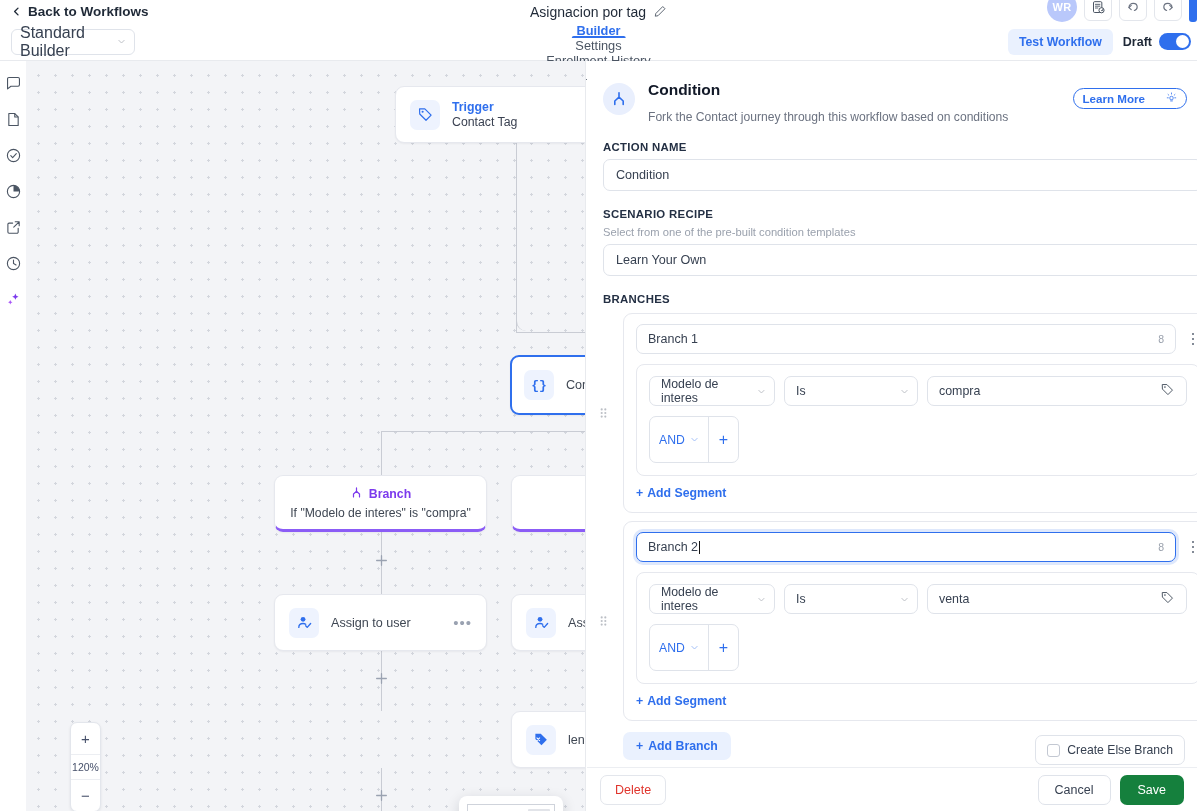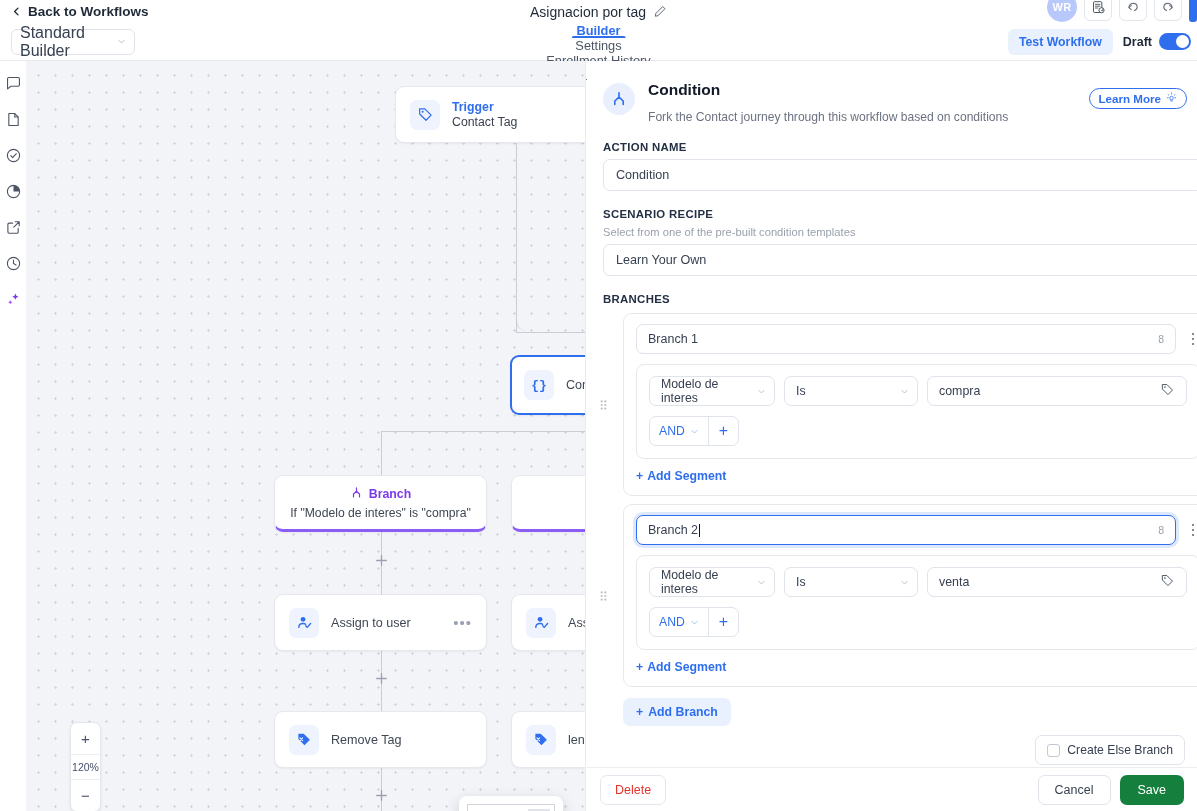--- a/index.html
+++ b/index.html
@@ -197,21 +197,21 @@
   .p-icon {
     width:32px;height:32px;border-radius:50%;background:#e9effd;
     display:flex;align-items:center;justify-content:center;flex:none; margin-top:2px;
   }
   .p-title { font-size:15.5px; font-weight:700; color:#111827; }
   .p-desc { font-size:12.1px; color:#6b7280; margin-top:11px; }
   .learn-more {
     position:absolute; right: 10px; top: 27px;
     border:1px solid #2f6fed; color:#2f6fed; background:#fff;
     border-radius: 13px; font-size:11.6px; font-weight:600;
-    padding: 3px 9px; display:flex; align-items:center; gap:5px; cursor:pointer;
+    padding: 3px 9px; display:flex; align-items:center; gap:21px; cursor:pointer;
     white-space:nowrap;
   }
   .sec-label {
     font-size:11.4px; font-weight:700; color:#243044; letter-spacing:.3px;
     margin: 17px 0 6px 16px;
   }
   .sec-sub { font-size:11.2px; color:#9aa1ad; margin: 0 0 6px 16px; }
   .field {
     margin: 0 0 0 16px; width: 600px; height: 32px;
     border:1px solid #dfe3ea; border-radius:7px; background:#fff;
@@ -254,21 +254,21 @@
   }
   .sel.w1 { width: 126px; }
   .sel.w2 { width: 134px; }
   .val-input {
     flex:1; height:30px; border:1px solid #dfe3ea; border-radius:7px; background:#fff;
     display:flex;align-items:center; justify-content:space-between;
     padding: 0 11px; font-size:12.4px; color:#374151;
   }
   .and-group {
     margin-top: 10px; display:flex; align-items:center;
-    border:1px solid #dfe3ea; border-radius:7px; overflow:hidden; width: 90px; height:30px;
+    border:1px solid #dfe3ea; border-radius:7px; overflow:hidden; width: 90px; height:47px;
   }
   .and-part {
     display:flex;align-items:center;gap:5px; padding: 0 9px; height:100%;
     font-size:12.2px; color:#2f6fed; cursor:pointer;
   }
   .and-plus {
     flex:1; display:flex;align-items:center;justify-content:center; height:100%;
     border-left:1px solid #dfe3ea; color:#2f6fed; font-size:16px; cursor:pointer;
   }
   .add-seg {
@@ -516,31 +516,20 @@
           <svg width="17" height="17" viewBox="0 0 20 20">
               <circle cx="8.3" cy="6.2" r="2.8" fill="#2f6fed"></circle>
               <path d="M3.3 15.8c0-2.8 2.2-4.6 5-4.6 1.2 0 2.3.3 3.1.9" fill="none" stroke="#2f6fed" stroke-width="1.6" stroke-linecap="round"></path>
               <path d="M11.4 13.8l1.8 1.9 4-4.6" fill="none" stroke="#2f6fed" stroke-width="1.6" stroke-linecap="round" stroke-linejoin="round"></path>
             </svg>
         </span>
         <span class="node-plain">Ass</span>
       </div>
     </div>
 
-    <div class="node" id="n-rm1">
-      <div class="node-row">
-        <span class="node-sq">
-          <svg width="17" height="17" viewBox="0 0 20 20">
-              <path d="M2.8 3.2h6.3l7.2 7.2-6.3 6.3-7.2-7.2z" fill="#2f6fed"></path>
-              <path d="M4.6 8.2l3.2 3.2M7.8 8.2l-3.2 3.2" stroke="#fff" stroke-width="1.3" stroke-linecap="round"></path>
-            </svg>
-        </span>
-        <span class="node-plain">Remove Tag</span>
-      </div>
-    </div>
 
     <div class="node" id="n-rm2">
       <div class="node-row">
         <span class="node-sq">
           <svg width="17" height="17" viewBox="0 0 20 20">
               <path d="M2.8 3.2h6.3l7.2 7.2-6.3 6.3-7.2-7.2z" fill="#2f6fed"></path>
               <path d="M4.6 8.2l3.2 3.2M7.8 8.2l-3.2 3.2" stroke="#fff" stroke-width="1.3" stroke-linecap="round"></path>
             </svg>
         </span>
         <span class="node-plain">len</span>

